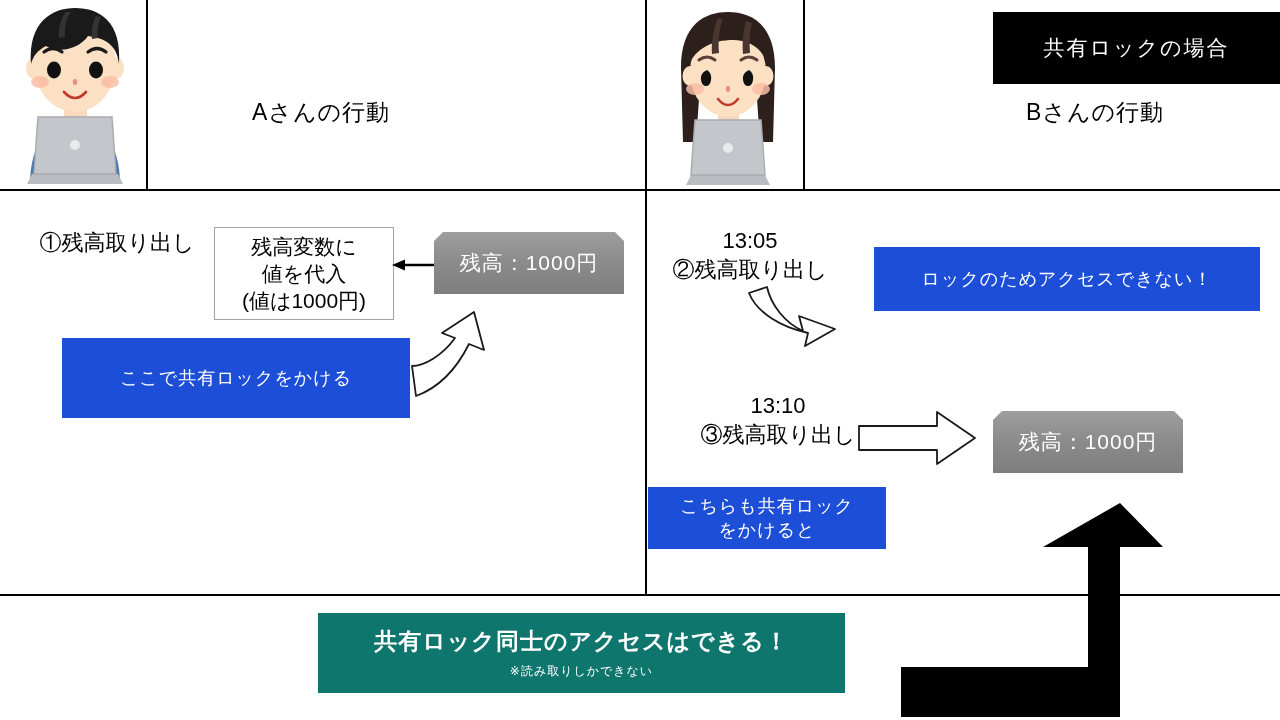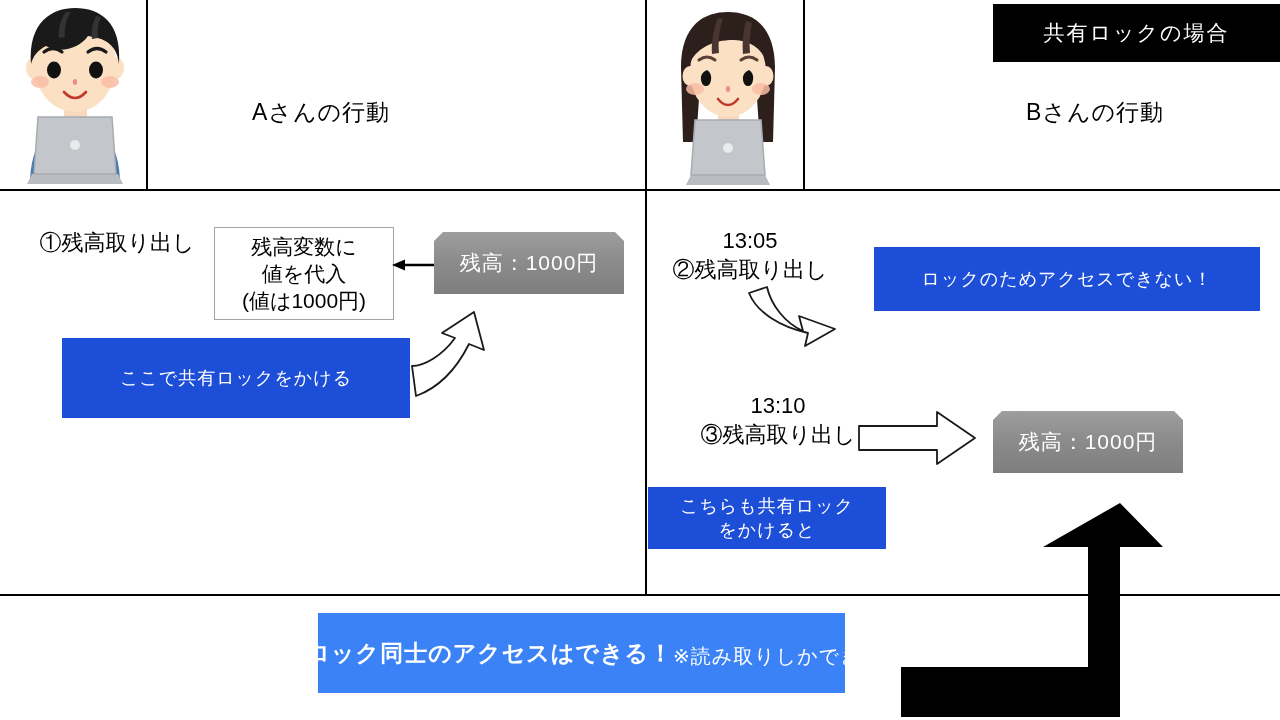--- a/index.html
+++ b/index.html
@@ -112,35 +112,36 @@
     font-size: 18px;
     line-height: 1.35;
     letter-spacing: 1px;
     box-sizing: border-box;
   }
   .blue-box span { display: block; white-space: nowrap; }
 
   
   .orange-banner {
     position: absolute;
-    background: #3b82f6;
+    background: #0f766e;
     color: #ffffff;
     display: flex;
+    flex-direction: column;
     align-items: center;
     justify-content: center;
     box-sizing: border-box;
   }
   .orange-banner .main {
     font-size: 23px;
     font-weight: bold;
     letter-spacing: 1px;
     white-space: nowrap;
   }
   .orange-banner .sub {
-    font-size: 20px;
+    font-size: 12px;
     margin-top: 6px;
     letter-spacing: 1px;
     white-space: nowrap;
   }
 
   
   .arrow-svg {
     position: absolute;
     overflow: visible;
   }
@@ -232,21 +233,21 @@
 
       <path d="M32 110 L98 110 L102 165 L28 165 Z" fill="#c3c6cb" stroke="#a8abb0" stroke-width="1.5"></path>
       <circle cx="65" cy="138" r="5" fill="#e8eaec"></circle>
     </svg>
   </div>
 
   <div class="header-label" style="left:252px; top:97px;">Aさんの行動</div>
 
   <div class="header-label" style="left:1026px; top:97px;">Bさんの行動</div>
 
-  <div class="title-chip" style="left:993px; top:4px; width:287px; height:58px;">共有ロックの場合</div>
+  <div class="title-chip" style="left:993px; top:12px; width:287px; height:72px;">共有ロックの場合</div>
 
   <div class="step-label" style="left:22px; top:228px; width:190px;">
     <span class="act">①残高取り出し</span>
   </div>
 
   <div class="white-box" style="left:214px; top:227px; width:180px; height:93px;">
     <span>残高変数に</span>
     <span>値を代入</span>
     <span>(値は1000円)</span>
   </div>

